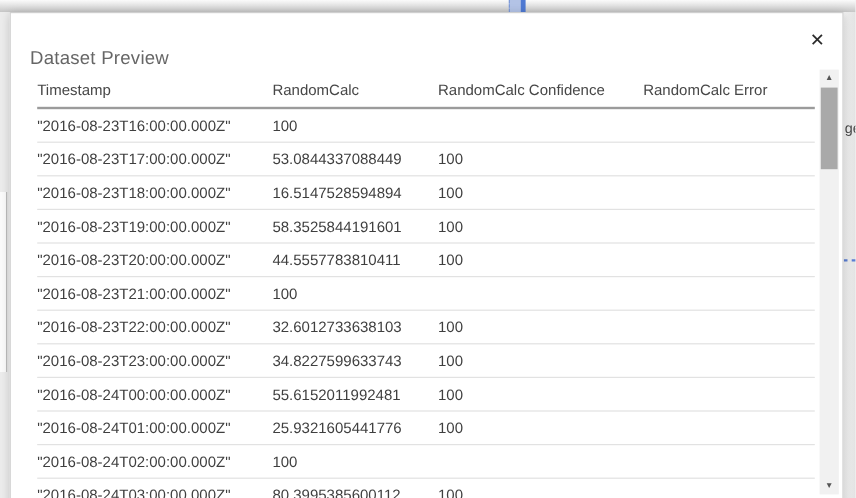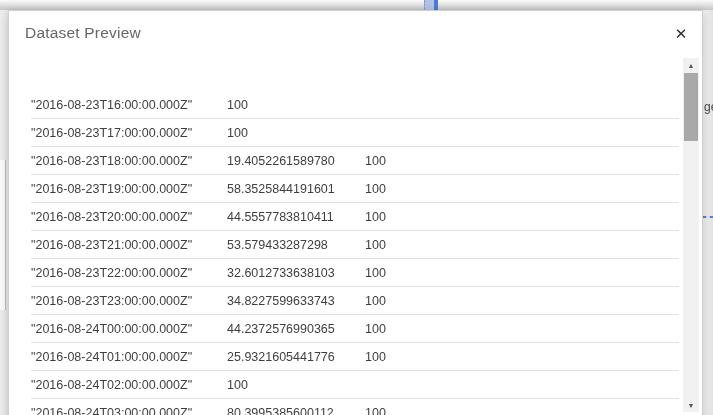--- a/index.html
+++ b/index.html
@@ -15,21 +15,21 @@
   .right-strip{position:absolute;left:703px;top:10px;width:10px;height:405px;
                background:linear-gradient(90deg,#f4f4f4,#e2e2e2);overflow:hidden;}
   .clipped-text{position:absolute;left:1px;top:90px;font-size:12px;color:#4a4a4a;white-space:nowrap;}
   .blue-dash{position:absolute;left:-2px;top:206px;width:14px;height:0;border-top:2px dashed #5b7fd4;}
   .left-edge{position:absolute;left:0;top:160px;width:5px;height:150px;
              background:#fbfbfb;border-right:1px solid #bdbdbd;}
 
   
   .modal{position:absolute;left:8px;top:10px;width:695px;height:420px;background:#ffffff;
          border:1px solid #cfcfcf;box-shadow:0 2px 8px rgba(0,0,0,0.22);box-sizing:border-box;}
-  .title{position:absolute;left:16px;top:13px;margin:0;font-size:15.5px;
+  .title{position:absolute;left:16px;top:29px;margin:0;font-size:15.5px;
          font-weight:400;color:#666666;letter-spacing:0.2px;}
   .close-btn{position:absolute;top:12px;right:10px;width:22px;height:22px;border:none;
              background:transparent;padding:0;cursor:pointer;font-size:15px;color:#2b2b2b;
              line-height:22px;text-align:center;}
 
   
   .thead{position:absolute;left:22px;top:50px;width:648px;height:30px;
          display:grid;grid-template-columns:196px 138px 171px 1fr;align-items:center;
          border-bottom:2px solid #9b9b9b;color:#474747;font-size:12.5px;box-sizing:border-box;}
   .tbody{position:absolute;left:22px;top:80px;width:648px;}
@@ -63,71 +63,77 @@
 
   <div class="left-edge"></div>
 
   <div class="modal">
     <h1 class="title">Dataset Preview</h1>
 
     <button class="close-btn">
       <span>✕</span>
     </button>
 
+    <div class="thead">
+      <div class="cell">Timestamp</div>
+      <div class="cell">RandomCalc</div>
+      <div class="cell">RandomCalc Confidence</div>
+      <div class="cell">RandomCalc Error</div>
+    </div>
 
     <div class="tbody">
         <div class="trow">
           <div class="cell">"2016-08-23T16:00:00.000Z"</div>
           <div class="cell">100</div>
           <div class="cell"></div>
         </div>
         <div class="trow">
           <div class="cell">"2016-08-23T17:00:00.000Z"</div>
+          <div class="cell">53.0844337088449</div>
           <div class="cell">100</div>
           <div class="cell"></div>
         </div>
         <div class="trow">
           <div class="cell">"2016-08-23T18:00:00.000Z"</div>
-          <div class="cell">19.4052261589780</div>
+          <div class="cell">16.5147528594894</div>
           <div class="cell">100</div>
           <div class="cell"></div>
         </div>
         <div class="trow">
           <div class="cell">"2016-08-23T19:00:00.000Z"</div>
           <div class="cell">58.3525844191601</div>
           <div class="cell">100</div>
           <div class="cell"></div>
         </div>
         <div class="trow">
           <div class="cell">"2016-08-23T20:00:00.000Z"</div>
           <div class="cell">44.5557783810411</div>
           <div class="cell">100</div>
           <div class="cell"></div>
         </div>
         <div class="trow">
           <div class="cell">"2016-08-23T21:00:00.000Z"</div>
-          <div class="cell">53.579433287298</div>
           <div class="cell">100</div>
           <div class="cell"></div>
         </div>
         <div class="trow">
           <div class="cell">"2016-08-23T22:00:00.000Z"</div>
           <div class="cell">32.6012733638103</div>
           <div class="cell">100</div>
           <div class="cell"></div>
         </div>
         <div class="trow">
           <div class="cell">"2016-08-23T23:00:00.000Z"</div>
           <div class="cell">34.8227599633743</div>
           <div class="cell">100</div>
           <div class="cell"></div>
         </div>
         <div class="trow">
           <div class="cell">"2016-08-24T00:00:00.000Z"</div>
-          <div class="cell">44.2372576990365</div>
+          <div class="cell">55.6152011992481</div>
           <div class="cell">100</div>
           <div class="cell"></div>
         </div>
         <div class="trow">
           <div class="cell">"2016-08-24T01:00:00.000Z"</div>
           <div class="cell">25.9321605441776</div>
           <div class="cell">100</div>
           <div class="cell"></div>
         </div>
         <div class="trow">

